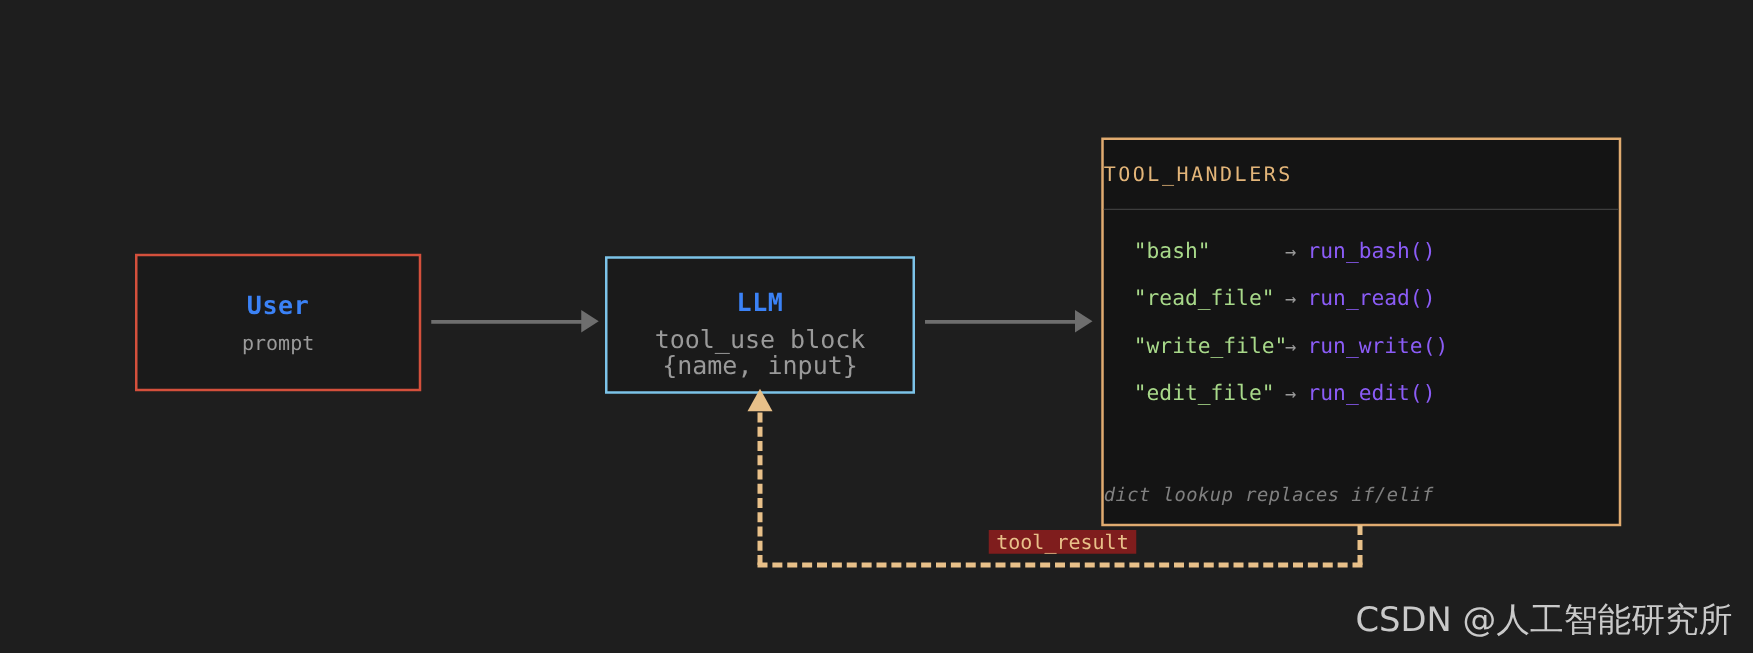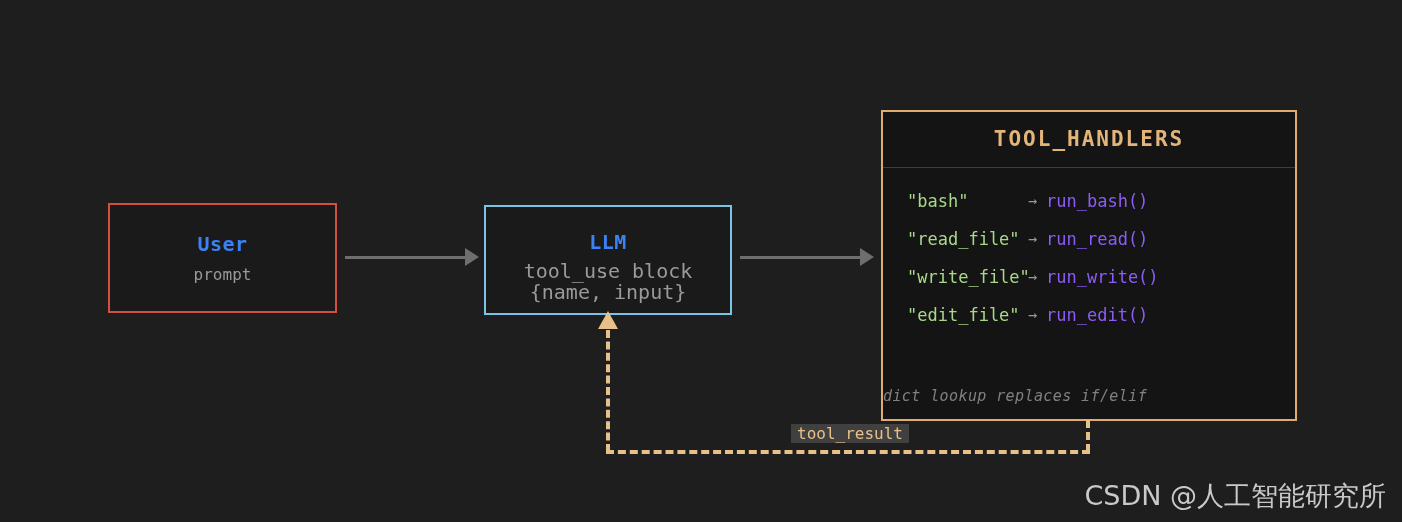--- a/index.html
+++ b/index.html
@@ -69,24 +69,23 @@
     height: 311px;
     box-sizing: border-box;
     background: #141414;
     border: 2px solid #e0ab70;
     display: flex;
     flex-direction: column;
   }
   #th-title {
     height: 55px;
     line-height: 55px;
-    text-align: center;
     color: #e3b579;
-    font-size: 21px;
-    font-weight: bold;
+    font-size: 16px;
+    font-weight: normal;
     letter-spacing: 2px;
     border-bottom: 1px solid #3d3d3d;
   }
   #th-rows {
     position: relative;
     flex: 1;
     padding-top: 14px;
   }
   .th-row {
     position: relative;
@@ -166,21 +165,21 @@
     border-left: 10px solid transparent;
     border-right: 10px solid transparent;
     border-bottom: 18px solid #e8c089;
   }
   #tool-result-label {
     position: absolute;
     left: 791px;
     top: 424px;
     color: #e8c089;
     font-size: 16px;
-    background: #404040;
+    background: #7f1d1d;
     padding: 0 6px;
     white-space: nowrap;
   }
 
   
   #watermark {
     position: absolute;
     right: 16px;
     bottom: 8px;
     color: #c9c9c9;

